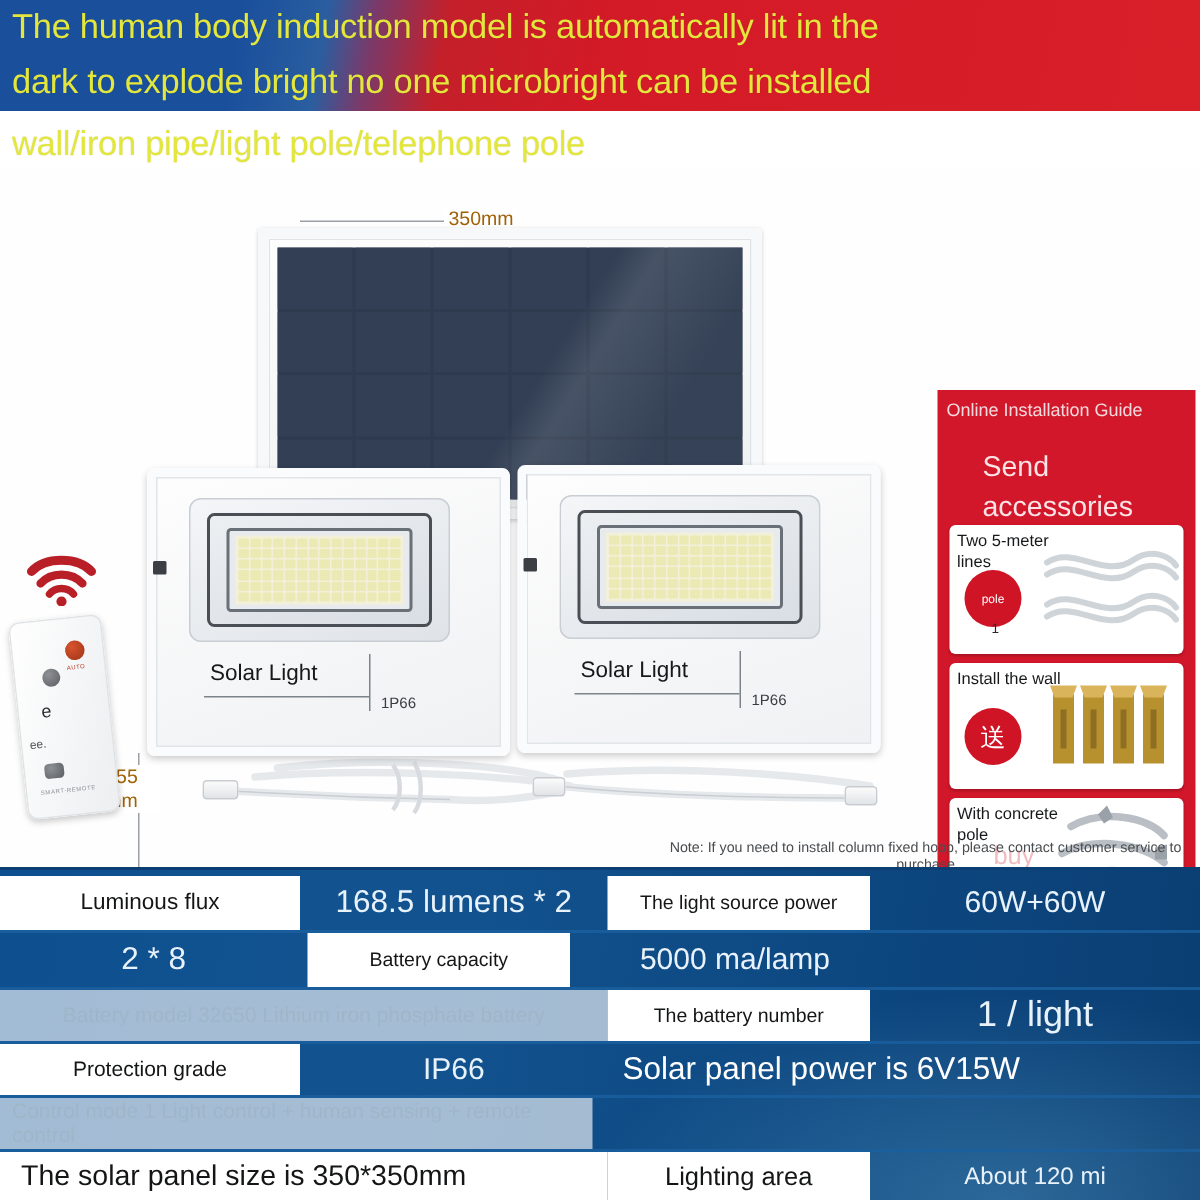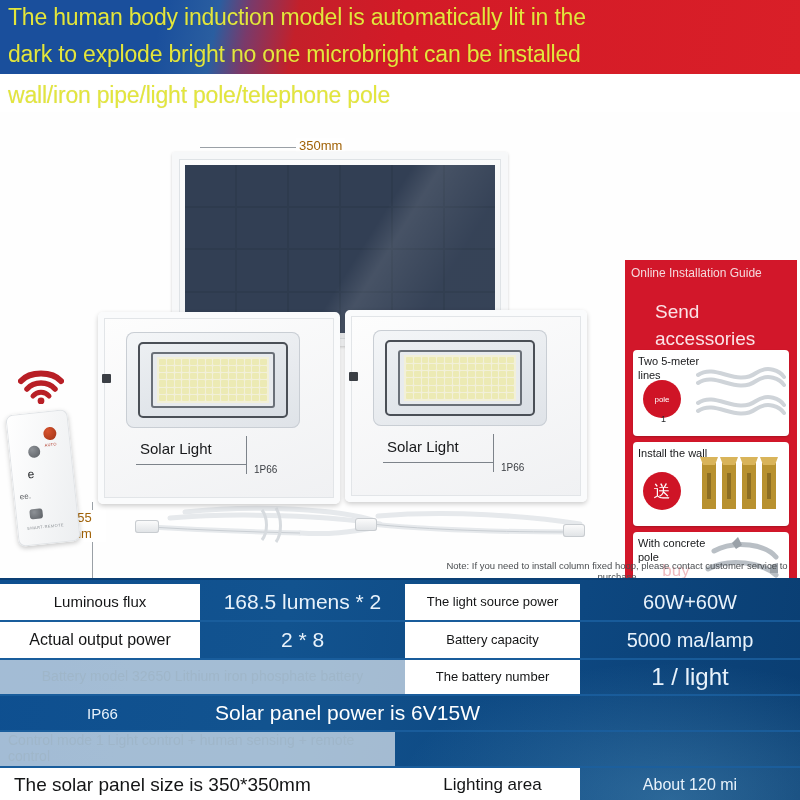--- a/index.html
+++ b/index.html
@@ -579,36 +579,36 @@
 
   <div class="srow" style="top:4px;height:36px;">
     <div class="sk" style="width:200px;height:36px;font-size:15px;">Luminous flux</div>
     <div class="sv" style="width:205px;height:36px;font-size:21px;">168.5 lumens * 2</div>
     <div class="sk" style="width:175px;height:36px;font-size:13px;">The light source power</div>
     <div class="sv" style="width:220px;height:36px;font-size:20px;">60W+60W</div>
   </div>
   <div class="sep" style="left:0;top:40px;width:800px;"></div>
 
   <div class="srow" style="top:42px;height:36px;">
-    <div class="sk" style="width:200px;height:36px;font-size:16px;">Actual output power</div>
     <div class="sv" style="width:205px;height:36px;font-size:21px;">2 * 8</div>
     <div class="sk" style="width:175px;height:36px;font-size:13px;">Battery capacity</div>
     <div class="sv" style="width:220px;height:36px;font-size:20px;">5000 ma/lamp</div>
   </div>
   <div class="sep" style="left:0;top:78px;width:800px;"></div>
 
   <div class="srow" style="top:80px;height:34px;">
     <div class="sk faded" style="width:405px;height:34px;font-size:14px;">Battery model 32650 Lithium iron phosphate battery</div>
     <div class="sk" style="width:175px;height:34px;font-size:13px;">The battery number</div>
     <div class="sv" style="width:220px;height:34px;font-size:24px;">1 / light</div>
   </div>
   <div class="sep" style="left:0;top:114px;width:800px;"></div>
 
   <div class="srow" style="top:116px;height:34px;">
-    <div class="sv" style="width:205px;height:34px;font-size:15px;">IP66</div>
+    <div class="sk" style="width:200px;height:34px;font-size:14px;">Protection grade</div>
+    <div class="sv" style="width:205px;height:34px;font-size:20px;">IP66</div>
     <div class="sk clear" style="width:395px;height:34px;font-size:21px;">Solar panel power is 6V15W</div>
   </div>
   <div class="sep" style="left:0;top:150px;width:800px;"></div>
 
   <div class="srow" style="top:152px;height:34px;">
     <div class="sk faded" style="width:395px;height:34px;font-size:14px;justify-content:flex-start;padding-left:8px;text-align:left;">Control mode 1 Light control + human sensing + remote control</div>
   </div>
   <div class="sep" style="left:0;top:186px;width:800px;"></div>
 
   <div class="srow" style="top:188px;height:34px;">

